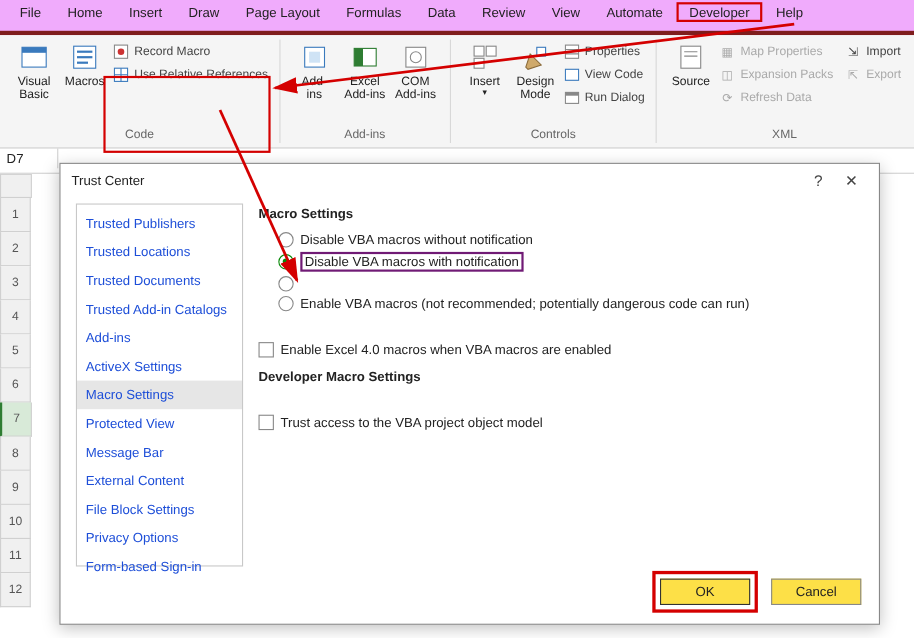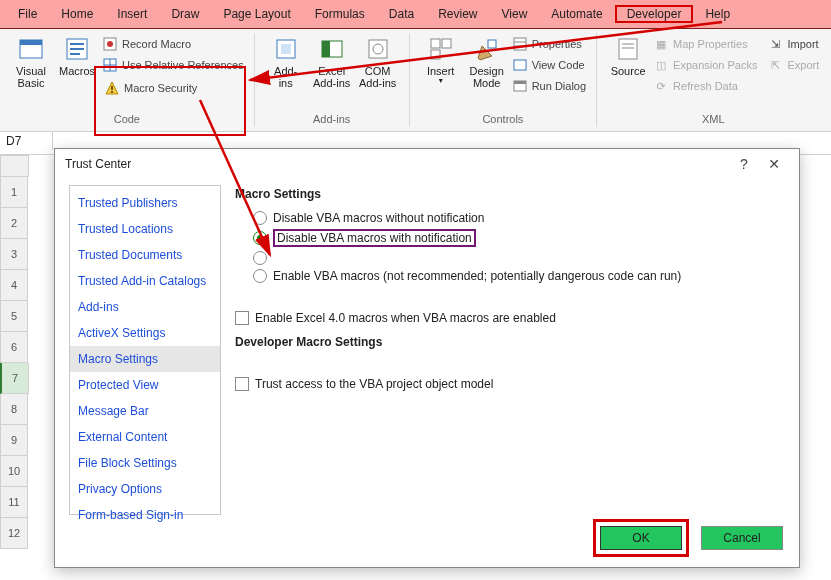--- a/index.html
+++ b/index.html
@@ -1,16 +1,16 @@
 <!DOCTYPE html>
 <html><head>
 <meta charset="utf-8">
 <style>
 html,body{margin:0;padding:0;font-family:"Segoe UI",Arial,sans-serif;font-size:12px;color:#222;background:#fff;width:831px;height:580px;overflow:hidden}
-.menubar{display:flex;align-items:center;height:24px;padding:2px 6px;border-bottom:1px solid #7f1d1d;background:#fca5a5}
+.menubar{display:flex;align-items:flex-start;height:24px;padding:2px 6px;border-bottom:4px solid #7f1d1d;background:#f0abfc}
 .menubar .mitem{padding:2px 12px;cursor:pointer}
 .menubar .mitem.dev{border:2px solid #d40000;padding:0 10px}
 .ribbon{display:flex;align-items:flex-start;background:#f5f5f5;border-bottom:1px solid #d0d0d0;height:98px;padding-top:4px}
 .rgroup{display:flex;flex-direction:column;align-items:center;border-right:1px solid #d8d8d8;padding:0 8px;height:94px}
 .rgroup .body{display:flex;align-items:flex-start;flex:1}
 .rgroup .glabel{font-size:11px;color:#666;margin-top:auto;padding-bottom:2px}
 .bigbtn{display:flex;flex-direction:column;align-items:center;width:46px;padding-top:2px;font-size:11px;text-align:center;line-height:1.1;cursor:pointer}
 .bigbtn .ic{width:28px;height:28px;display:flex;align-items:center;justify-content:center;margin-bottom:2px}
 .smallrows{display:flex;flex-direction:column;gap:3px;padding-top:2px}
 .smallbtn{display:flex;align-items:center;gap:4px;font-size:11px;color:#444;padding:1px 2px;cursor:pointer;white-space:nowrap}
@@ -34,21 +34,21 @@
 .right{flex:1;padding:0 0 0 14px;font-size:12px}
 .sect{font-weight:600;margin:2px 0 10px 0}
 .radio{display:flex;align-items:center;gap:6px;margin:4px 0 4px 18px}
 .radio .rdot{width:12px;height:12px;border:1px solid #888;border-radius:50%;display:flex;align-items:center;justify-content:center}
 .radio.sel .rdot{border-color:#0a8a0a}
 .radio.sel .rdot::after{content:"";width:6px;height:6px;background:#0a8a0a;border-radius:50%}
 .radio.boxed span.txt{border:2px solid #701a75;padding:0 2px}
 .chk{display:flex;align-items:flex-start;gap:6px;margin:28px 0 10px 0}
 .chk .cbox{width:12px;height:12px;border:1px solid #888}
 .dfoot{position:absolute;bottom:10px;right:16px;display:flex;gap:12px}
-.dlgbtn{width:80px;height:22px;border:1px solid #888;background:#22c55e;display:flex;align-items:center;justify-content:center;font-size:12px;cursor:pointer}
+.dlgbtn{width:80px;height:22px;border:1px solid #888;background:#fde047;display:flex;align-items:center;justify-content:center;font-size:12px;cursor:pointer}
 .dlgbtn.ok{border:1px solid #333}
 .okwrap{border:3px solid #d40000;padding:4px}
 svg{display:block}
 .annot-arrow{position:absolute;pointer-events:none}
 </style>
 </head>
 <body>
 
 <div class="menubar" id="menubar">
     <div class="mitem">File</div>
@@ -102,30 +102,20 @@
           </div>
         <div class="smallbtn">
             <span class="ic">
               <svg width="14" height="14">
                 <rect x="1" y="1" width="12" height="12" fill="#fff" stroke="#3a7abd"></rect>
                 <line x1="1" y1="7" x2="13" y2="7" stroke="#3a7abd"></line>
                 <line x1="7" y1="1" x2="7" y2="13" stroke="#3a7abd"></line>
               </svg>
             </span>
             <span>Use Relative References</span>
-          </div>
-        <div class="smallbtn" style="border:2px solid transparent">
-            <span class="ic">
-              <svg width="14" height="14">
-                <polygon points="7,1 13,13 1,13" fill="#f7c948" stroke="#b58a00"></polygon>
-                <rect x="6" y="5" width="2" height="4" fill="#7a5b00"></rect>
-                <rect x="6" y="10" width="2" height="2" fill="#7a5b00"></rect>
-              </svg>
-            </span>
-            <span>Macro Security</span>
           </div>
       </div>
     </div>
     <div class="glabel">Code</div>
 
     <div style="position:absolute;left:94px;top:33px;width:148px;height:66px;border:2px solid #d40000;pointer-events:none"></div>
   </div>
 
   <div class="rgroup">
     <div class="body">

